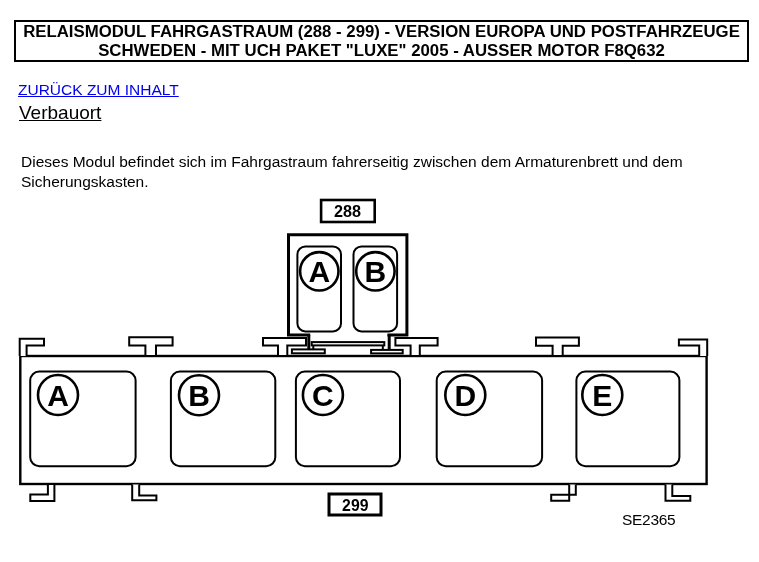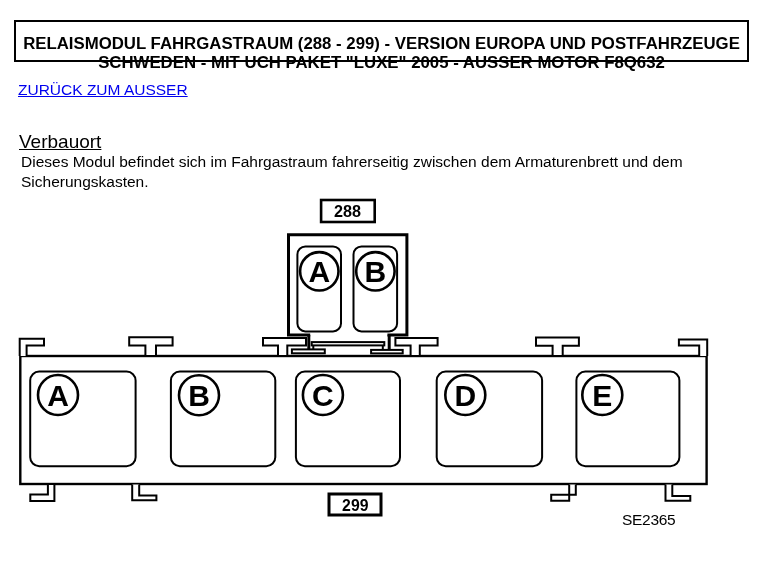--- a/index.html
+++ b/index.html
@@ -2,25 +2,25 @@
 <html><head>
 <meta charset="utf-8">
 <style>
   html,body{margin:0;padding:0;background:#ffffff;}
   body{width:759px;height:562px;position:relative;font-family:"Liberation Sans",sans-serif;overflow:hidden;}
   .abs{position:absolute;}
 </style>
 </head>
 <body>
 
-<div class="abs" style="left:14px;top:20px;width:735px;height:42px;border:2px solid #000;box-sizing:border-box;text-align:center;font-weight:bold;font-size:16.8px;line-height:19px;padding-top:12px;">RELAISMODUL FAHRGASTRAUM (288 - 299) - VERSION EUROPA UND POSTFAHRZEUGE<br>SCHWEDEN - MIT UCH PAKET "LUXE" 2005 - AUSSER MOTOR F8Q632</div>
+<div class="abs" style="left:14px;top:20px;width:735px;height:42px;border:2px solid #000;box-sizing:border-box;text-align:center;font-weight:bold;font-size:16.8px;line-height:19px;padding-top:0px;">RELAISMODUL FAHRGASTRAUM (288 - 299) - VERSION EUROPA UND POSTFAHRZEUGE<br>SCHWEDEN - MIT UCH PAKET "LUXE" 2005 - AUSSER MOTOR F8Q632</div>
 
-<div class="abs" style="left:18px;top:80.5px;font-size:15.5px;color:#0000ee;text-decoration:underline;">ZURÜCK ZUM AUSSER</div>
+<div class="abs" style="left:18px;top:80.5px;font-size:15.5px;color:#0000ee;text-decoration:underline;">ZURÜCK ZUM INHALT</div>
 
-<div class="abs" style="left:19px;top:131px;font-size:19px;line-height:22px;color:#000;text-decoration:underline;">Verbauort</div>
+<div class="abs" style="left:19px;top:102px;font-size:19px;line-height:22px;color:#000;text-decoration:underline;">Verbauort</div>
 
 <div class="abs" style="left:21px;top:151.6px;width:700px;font-size:15.5px;line-height:20px;color:#000;">Dieses Modul befindet sich im Fahrgastraum fahrerseitig zwischen dem Armaturenbrett und dem Sicherungskasten.</div>
 
 <svg class="abs" style="left:0;top:0;" width="759" height="562" viewBox="0 0 759 562" xmlns="http://www.w3.org/2000/svg">
 <g fill="none" stroke="#000">
 
   <rect x="321.1" y="200" width="53.6" height="22" fill="#fff" stroke-width="2.6"></rect>
 
   <text x="347.6" y="217.2" font-family="Liberation Sans, sans-serif" font-size="16.2" font-weight="bold" text-anchor="middle" stroke="none" fill="#000">288</text>
 

